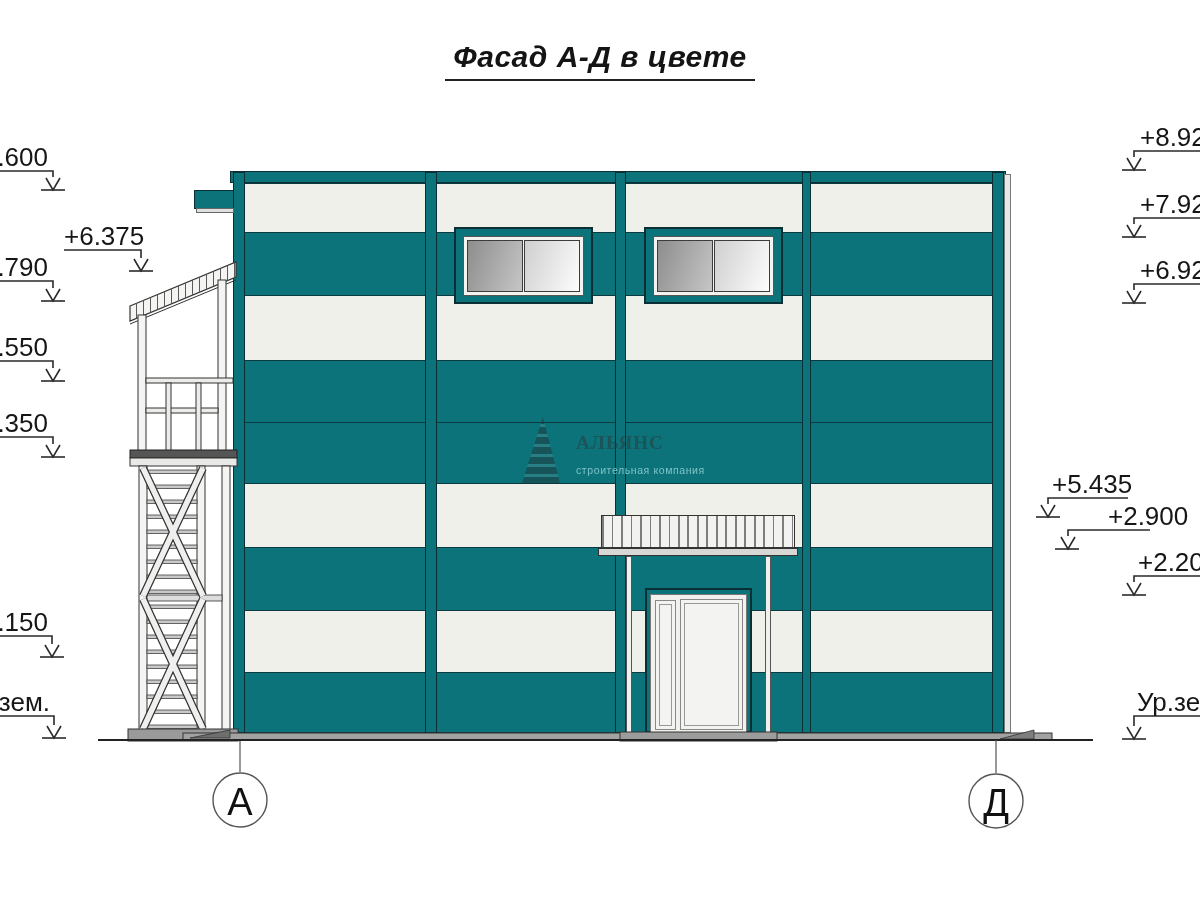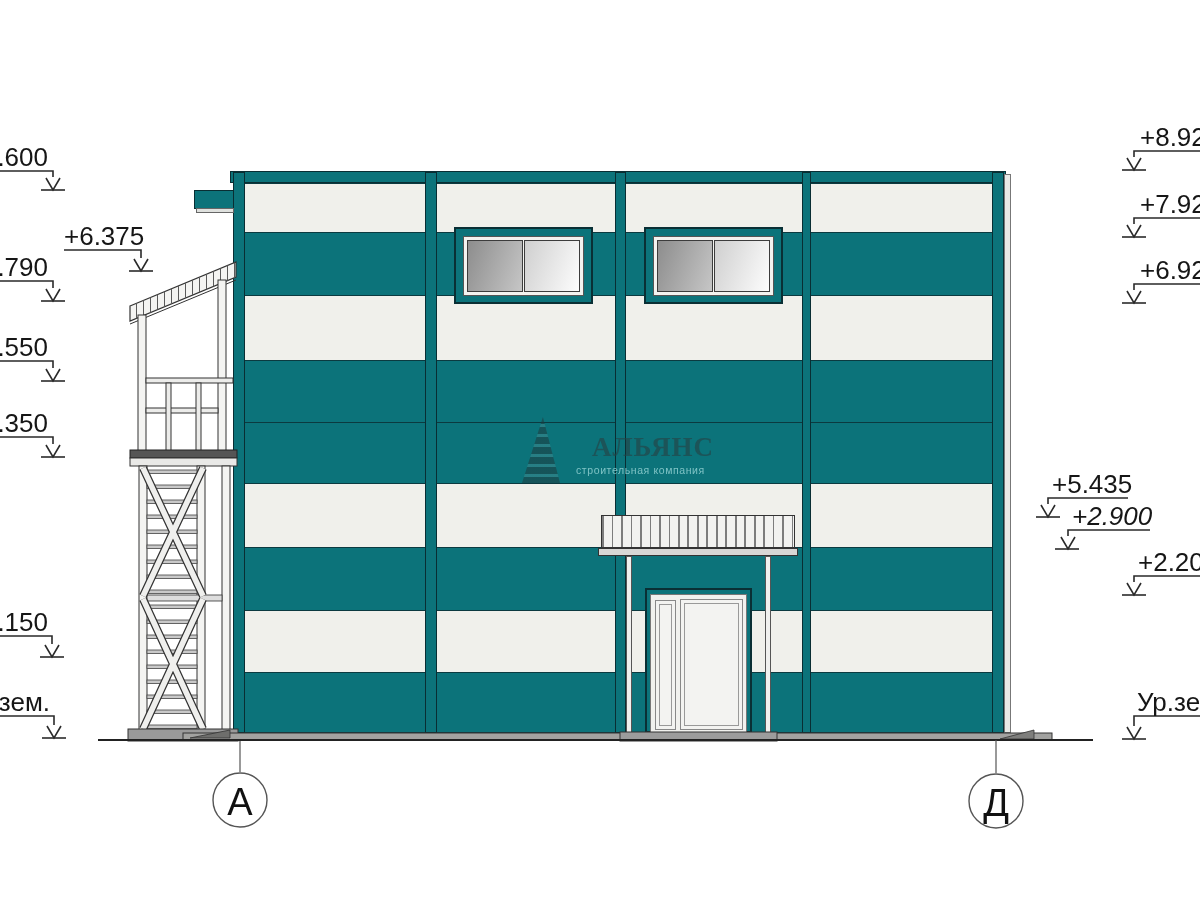--- a/index.html
+++ b/index.html
@@ -25,32 +25,35 @@
 
   .win-outer{position:absolute;background:#0c737a;border:2px solid #0a2f34;box-sizing:border-box;}
   .win-frame{position:absolute;left:7px;top:7px;right:7px;bottom:6px;background:#f3f3f0;border:1px solid #555;}
   .pane{position:absolute;top:3px;bottom:3px;width:56px;border:1px solid #3c3c3c;box-sizing:border-box;}
   .pane-l{left:3px;background:linear-gradient(110deg,#8d8d8d 0%,#c6c6c6 100%);}
   .pane-r{right:3px;background:linear-gradient(110deg,#cfcfcf 0%,#fdfdfd 100%);}
 
   .inner{position:absolute;inset:3px;border:1px solid #999;background:#f3f3f1;}
 
   .wm-name{position:absolute;font-family:"Liberation Serif",serif;font-weight:bold;
-           font-size:27px;letter-spacing:1px;color:rgba(38,64,68,0.62);margin-left:16px;}
+           font-size:19px;letter-spacing:1px;color:rgba(38,64,68,0.62);}
   .wm-sub{position:absolute;font-size:10.5px;letter-spacing:.6px;color:rgba(133,199,201,0.95);}
   .wm-pyr{position:absolute;clip-path:polygon(55% 0,100% 100%,0 100%);
           background:repeating-linear-gradient(180deg,rgba(30,58,62,0.55) 0 7px,rgba(120,160,163,0.25) 7px 10px);}
 
   svg.overlay{position:absolute;left:0;top:0;pointer-events:none;}
 </style>
 </head>
 <body>
 
 <div class="page">
 
+  <div class="title-wrap">
+    <span class="title">Фасад А-Д в цвете</span>
+  </div>
 
   <div>
 
     <div class="stripe white" style="top:183px;height:49px;"></div>
     <div class="stripe teal" style="top:232px;height:63px;"></div>
     <div class="stripe white" style="top:295px;height:65px;"></div>
     <div class="stripe teal" style="top:360px;height:62px;"></div>
     <div class="stripe teal" style="top:422px;height:61px;"></div>
     <div class="stripe white" style="top:483px;height:64px;"></div>
     <div class="stripe teal" style="top:547px;height:63px;"></div>
@@ -260,20 +263,20 @@
   <span class="m-label" style="right:1152px;top:252px;">+6.790</span>
   <span class="m-label" style="right:1152px;top:332px;">+5.550</span>
   <span class="m-label" style="right:1152px;top:408px;">+4.350</span>
   <span class="m-label" style="right:1152px;top:607px;">+1.150</span>
   <span class="m-label" style="right:1150px;top:687px;">Ур.зем.</span>
 
   <span class="m-label" style="left:1140px;top:122px;">+8.920</span>
   <span class="m-label" style="left:1140px;top:189px;">+7.920</span>
   <span class="m-label" style="left:1140px;top:255px;">+6.920</span>
   <span class="m-label" style="left:1052px;top:469px;width:78px;text-align:center;">+5.435</span>
-  <span class="m-label" style="left:1072px;top:501px;width:78px;text-align:right;font-style:italic;">+2.900</span>
+  <span class="m-label" style="left:1108px;top:501px;width:78px;text-align:right;">+2.900</span>
   <span class="m-label" style="left:1138px;top:547px;">+2.200</span>
   <span class="m-label" style="left:1137px;top:687px;">Ур.зем.</span>
 
   <span class="ax-label" style="left:213px;top:781px;">А</span>
   <span class="ax-label" style="left:969px;top:782px;">Д</span>
 
 </div>
 
 </body></html>

